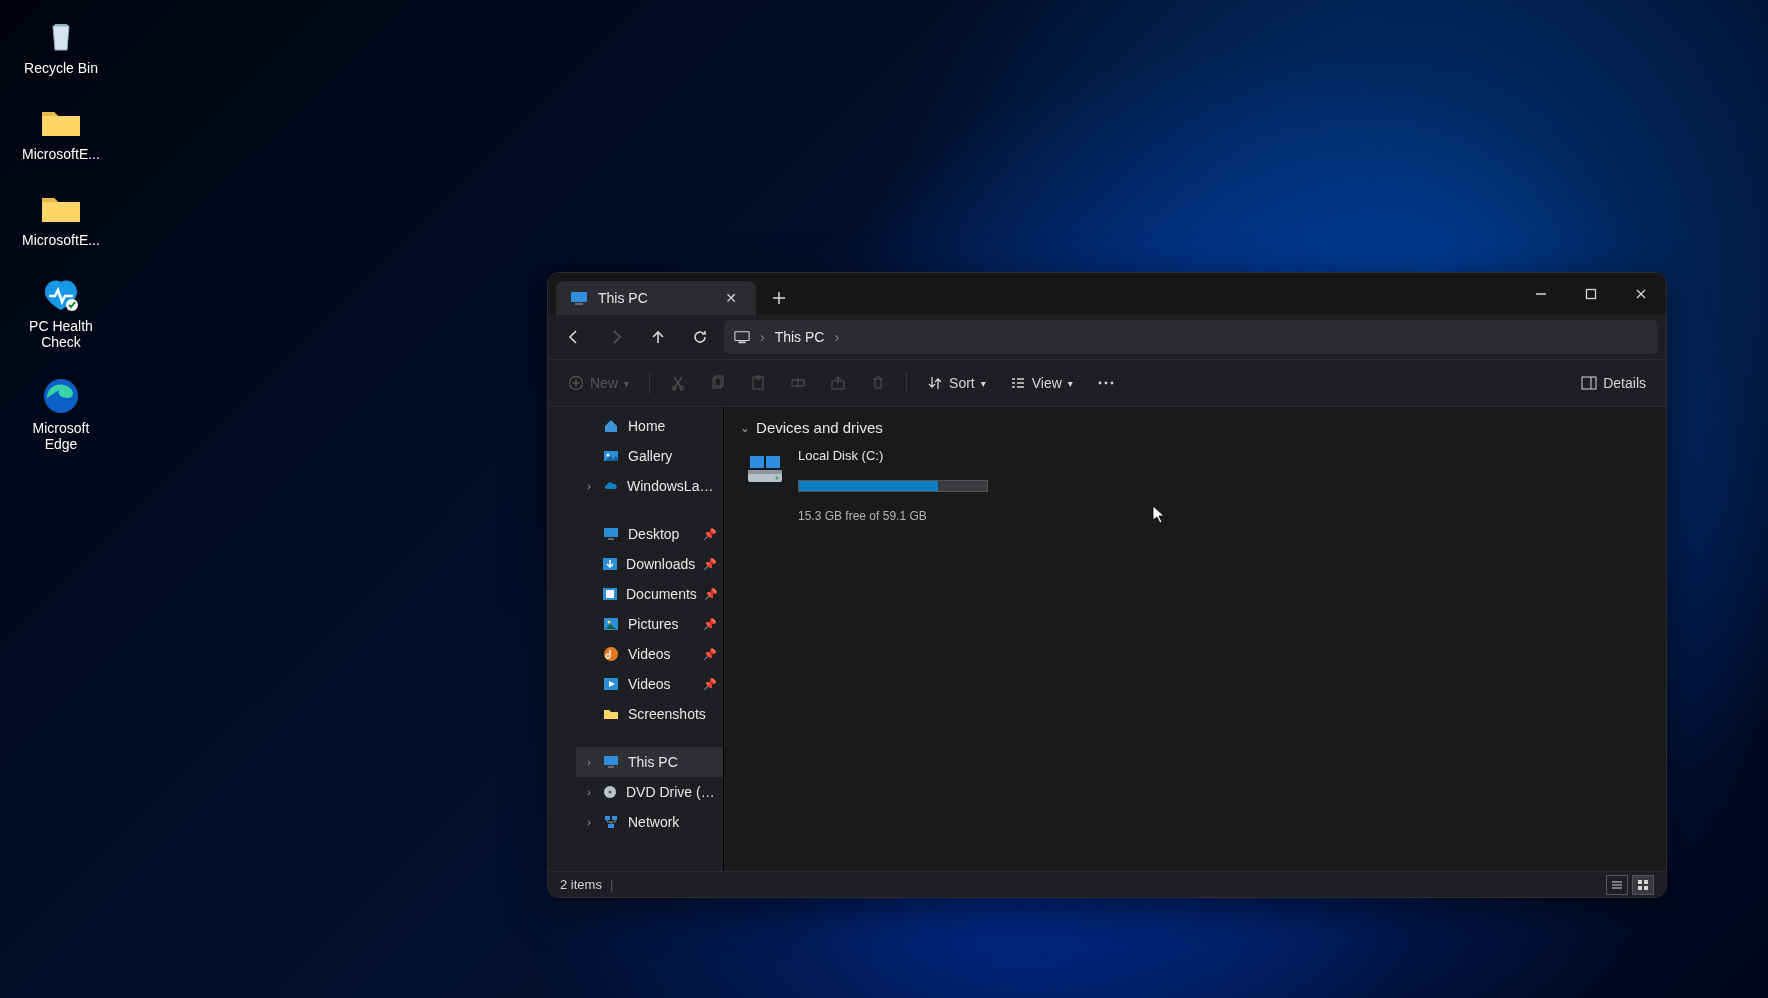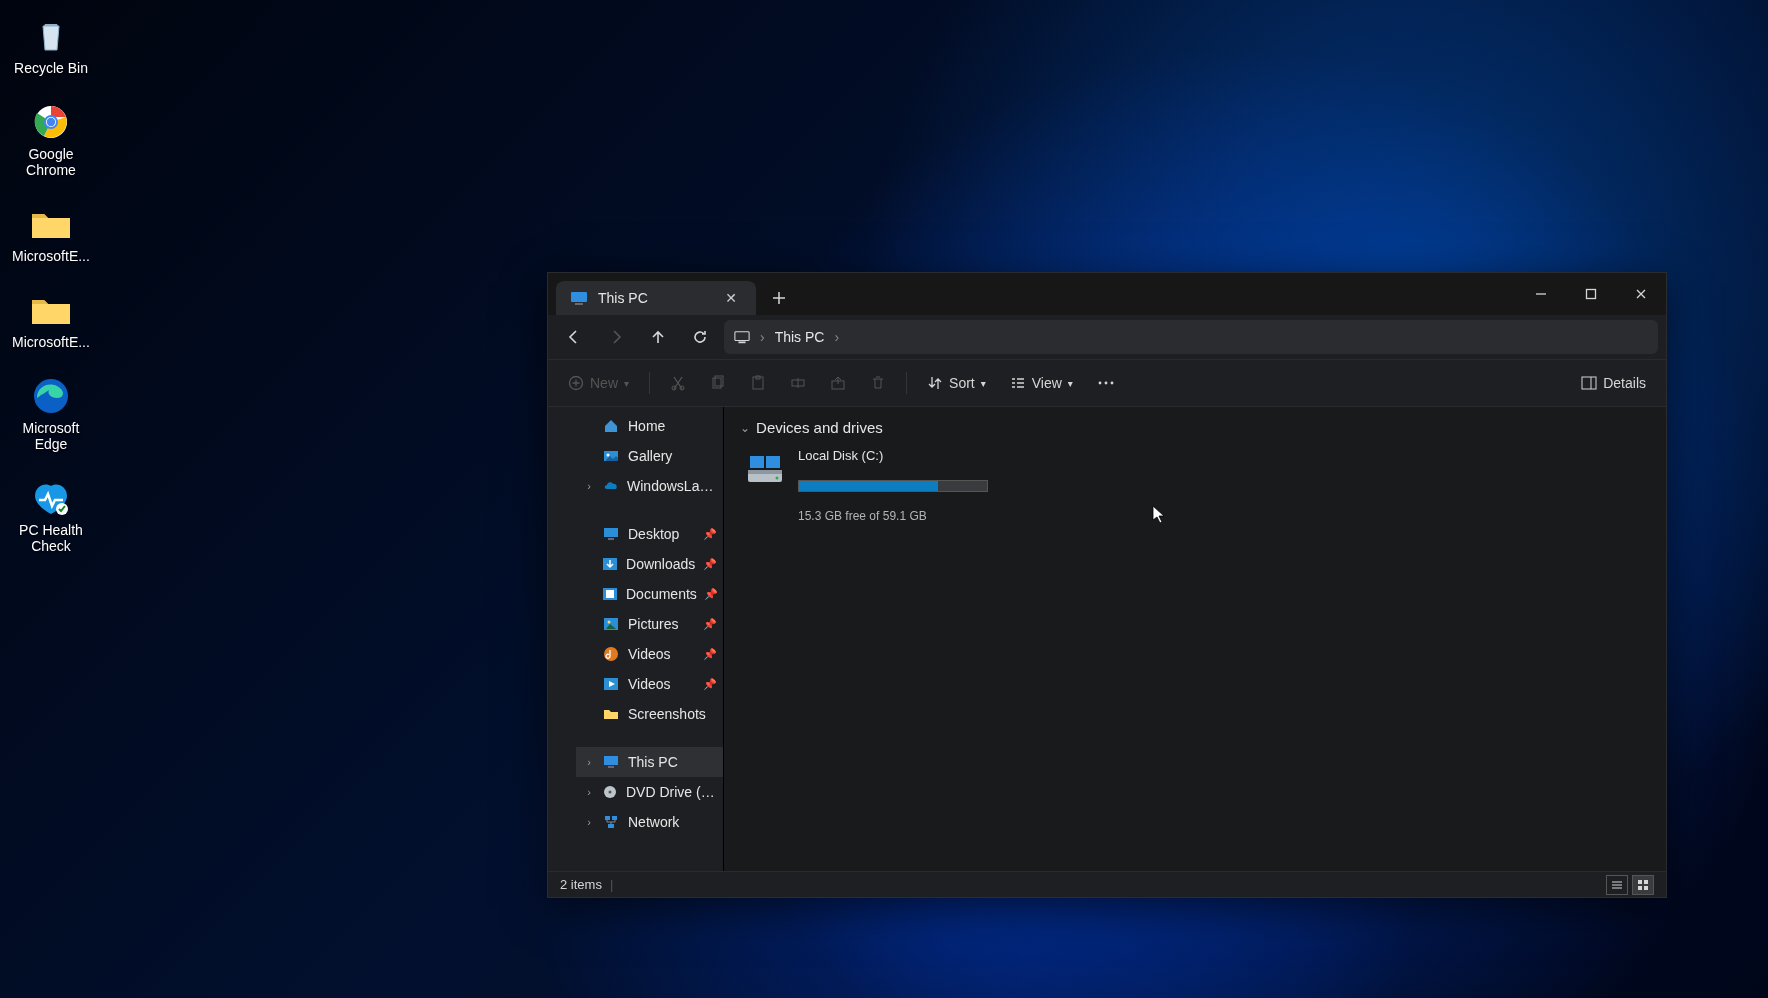--- a/index.html
+++ b/index.html
@@ -17,21 +17,21 @@
     background:
       radial-gradient(circle at 70% 60%, rgba(0,80,255,0.55), transparent 40%),
       radial-gradient(circle at 80% 30%, rgba(0,120,255,0.4), transparent 35%),
       radial-gradient(circle at 55% 85%, rgba(0,60,200,0.5), transparent 35%),
       linear-gradient(135deg, #00040e 0%, #02102f 50%, #00061a 100%);
     position: relative;
   }
   
   .desktop-icons {
     position: absolute;
-    top: 10px; left: 6px;
+    top: 10px; left: 16px;
     display: flex; flex-direction: column;
     gap: 16px;
     width: 90px;
   }
   .desk-icon {
     display: flex; flex-direction: column; align-items: center;
     color: #fff; font-size: 14px; text-align: center;
     cursor: pointer; padding: 4px 2px;
     text-shadow: 0 1px 2px rgba(0,0,0,0.8);
   }
@@ -42,21 +42,21 @@
   }
   .desk-icon .lbl { line-height: 16px; max-width: 86px; }
 
   
   .explorer {
     position: absolute;
     left: 547px; top: 272px;
     width: 1120px; height: 626px;
     background: #1e1f22;
     border: 1px solid #2b2c30;
-    border-radius: 0;
+    border-radius: 12px;
     overflow: hidden;
     box-shadow: 0 10px 40px rgba(0,0,0,0.6);
     display: flex; flex-direction: column;
     color: #e6e6e6;
   }
   
   .titlebar {
     height: 42px;
     background: #171718;
     display: flex; align-items: center;
@@ -233,70 +233,56 @@
       <div class="ic">
         <svg width="40" height="40" viewBox="0 0 40 40">
           <path d="M12 10 L28 10 L26 34 L14 34 Z" fill="#d6e4ef" stroke="#8bb0c7" stroke-width="1"></path>
           <path d="M14 8 L26 8 L27 10 L13 10 Z" fill="#8bb0c7"></path>
         </svg>
       </div>
       <div class="lbl">Recycle Bin</div>
     </div>
     <div class="desk-icon">
       <div class="ic">
-        <svg width="40" height="40" viewBox="0 0 40 40">
-          <circle cx="20" cy="20" r="16" fill="#fff"></circle>
-          <path d="M20 4 A16 16 0 0 1 35 15 L20 15 Z" fill="#ea4335"></path>
-          <path d="M35 15 A16 16 0 0 1 13 34 L20 20 Z" fill="#fbbc05"></path>
-          <path d="M13 34 A16 16 0 0 1 6 11 L20 20 Z" fill="#34a853"></path>
-          <circle cx="20" cy="20" r="7" fill="#4285f4"></circle>
-          <circle cx="20" cy="20" r="5" fill="#fff"></circle>
-          <circle cx="20" cy="20" r="4.2" fill="#4285f4"></circle>
+        <svg width="42" height="36" viewBox="0 0 42 36">
+          <path d="M2 8 L14 8 L18 12 L40 12 L40 32 L2 32 Z" fill="#ffd667"></path>
+          <path d="M2 8 L14 8 L18 12 L2 12 Z" fill="#e6b84a"></path>
         </svg>
       </div>
-      <div class="lbl">Google Chrome</div>
+      <div class="lbl">MicrosoftE...</div>
     </div>
     <div class="desk-icon">
       <div class="ic">
         <svg width="42" height="36" viewBox="0 0 42 36">
           <path d="M2 8 L14 8 L18 12 L40 12 L40 32 L2 32 Z" fill="#ffd667"></path>
           <path d="M2 8 L14 8 L18 12 L2 12 Z" fill="#e6b84a"></path>
         </svg>
       </div>
       <div class="lbl">MicrosoftE...</div>
-    </div>
-    <div class="desk-icon">
-      <div class="ic">
-        <svg width="42" height="36" viewBox="0 0 42 36">
-          <path d="M2 8 L14 8 L18 12 L40 12 L40 32 L2 32 Z" fill="#ffd667"></path>
-          <path d="M2 8 L14 8 L18 12 L2 12 Z" fill="#e6b84a"></path>
-        </svg>
-      </div>
-      <div class="lbl">MicrosoftE...</div>
-    </div>
-    <div class="desk-icon">
-      <div class="ic">
-        <svg width="40" height="40" viewBox="0 0 40 40">
-          <circle cx="20" cy="20" r="17" fill="#0b60c6"></circle>
-          <path d="M6 22 C6 10 18 6 26 10 C34 14 34 22 26 22 C20 22 16 18 18 14" fill="#39d3a8"></path>
-          <path d="M18 36 C10 34 6 26 10 18" fill="#0b60c6" opacity="0.7"></path>
-        </svg>
-      </div>
-      <div class="lbl">Microsoft Edge</div>
     </div>
     <div class="desk-icon">
       <div class="ic">
         <svg width="40" height="40" viewBox="0 0 40 40">
           <path d="M20 8 C26 4 36 8 36 18 C36 28 20 36 20 36 C20 36 4 28 4 18 C4 8 14 4 20 8 Z" fill="#1897e6"></path>
           <path d="M8 22 L14 22 L17 16 L21 28 L24 22 L32 22" stroke="#fff" stroke-width="2.5" fill="none"></path>
           <circle cx="31" cy="31" r="6" fill="#fff"></circle>
           <path d="M28 31 L30 33 L34 28" stroke="#14892c" stroke-width="2" fill="none"></path>
         </svg>
       </div>
       <div class="lbl">PC Health Check</div>
+    </div>
+    <div class="desk-icon">
+      <div class="ic">
+        <svg width="40" height="40" viewBox="0 0 40 40">
+          <circle cx="20" cy="20" r="17" fill="#0b60c6"></circle>
+          <path d="M6 22 C6 10 18 6 26 10 C34 14 34 22 26 22 C20 22 16 18 18 14" fill="#39d3a8"></path>
+          <path d="M18 36 C10 34 6 26 10 18" fill="#0b60c6" opacity="0.7"></path>
+        </svg>
+      </div>
+      <div class="lbl">Microsoft Edge</div>
     </div>
   </div>
 
   <div class="explorer">
 
     <div class="titlebar">
       <div class="tab">
         <span class="tab-icon">
           <svg width="18" height="18" viewBox="0 0 18 18">
               <rect x="1" y="3" width="16" height="10" rx="1" fill="#2f8ee0"></rect>

